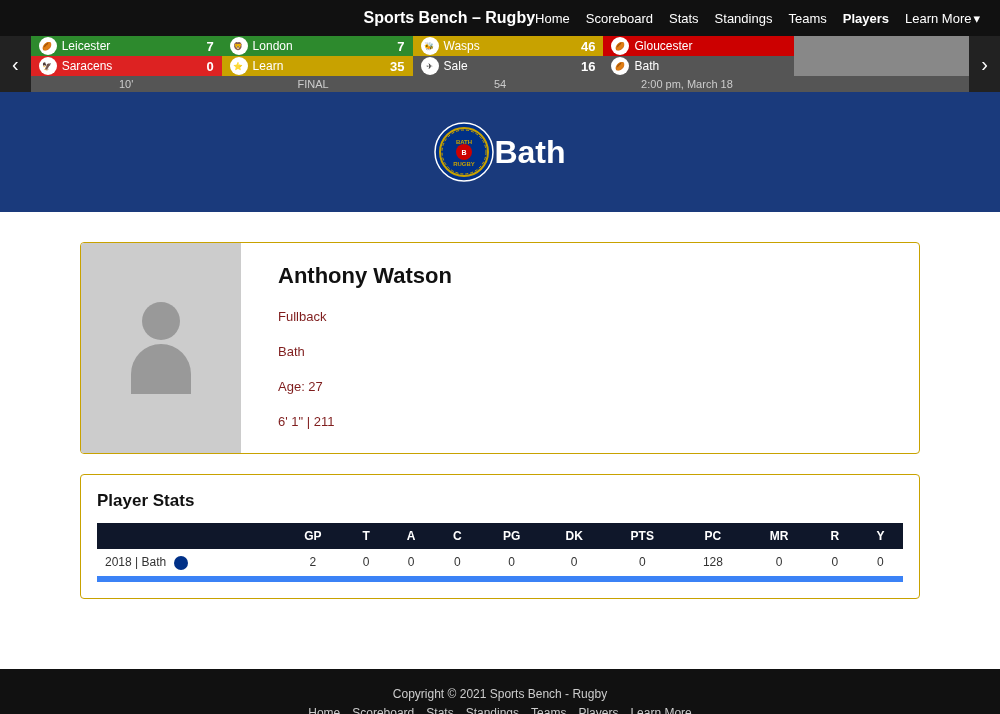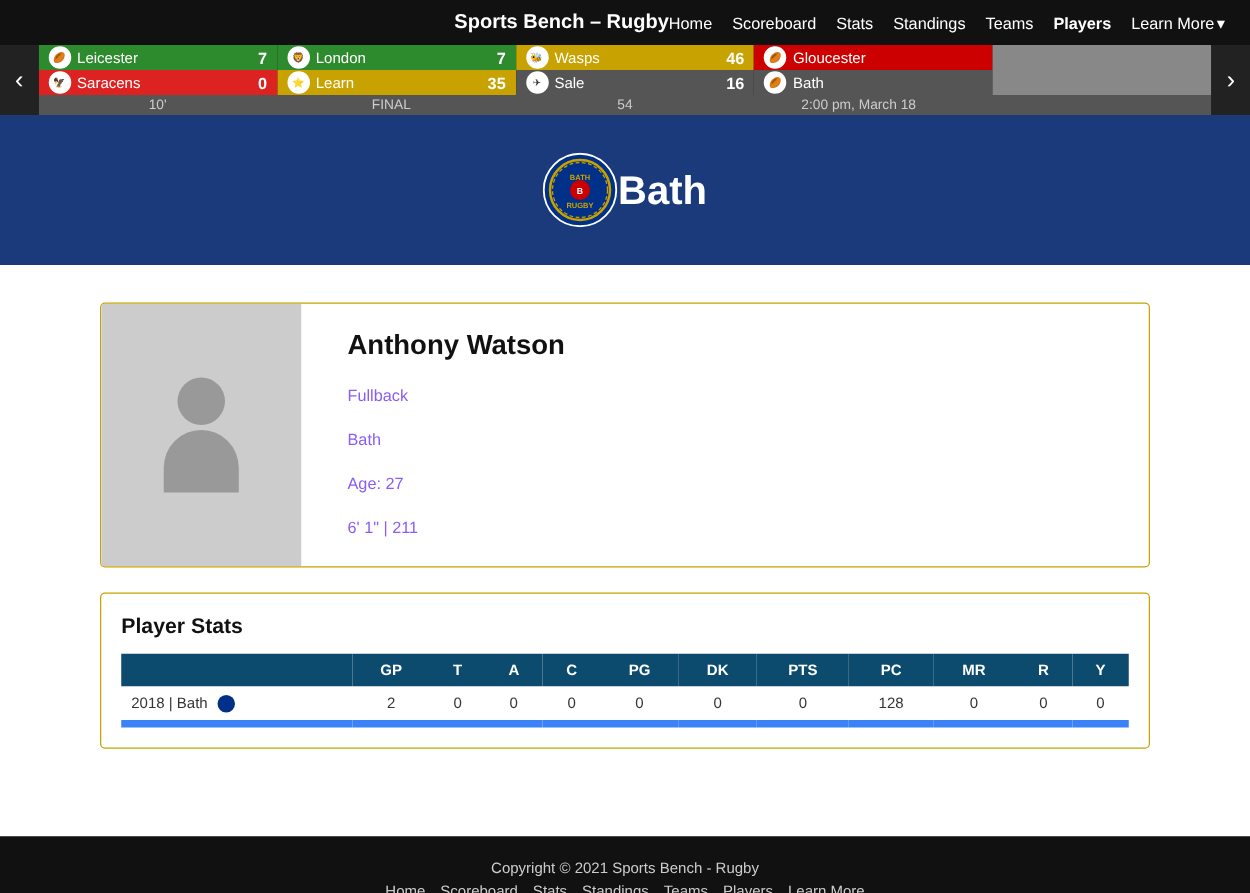--- a/index.html
+++ b/index.html
@@ -141,21 +141,21 @@
       flex: 1;
     }
     .player-info h2 {
       font-size: 22px;
       font-weight: bold;
       margin-bottom: 10px;
       color: #111;
     }
     .player-info p {
       font-size: 13px;
-      color: #8b5cf6;
+      color: #7f1d1d;
       margin-bottom: 4px;
       margin-top: 20px;
     }
 
     
     .stats-card {
       border: 1px solid #c8a200;
       border-radius: 4px;
       padding: 16px;
     }
@@ -164,21 +164,21 @@
       font-weight: bold;
       margin-bottom: 12px;
       color: #111;
     }
     .stats-table {
       width: 100%;
       border-collapse: collapse;
       font-size: 12px;
     }
     .stats-table thead tr {
-      background: #0c4a6e;
+      background: #0f172a;
       color: #fff;
       border-radius: 10px;
     }
     .stats-table thead th {
       padding: 6px 8px;
       text-align: center;
       font-weight: bold;
     }
     .stats-table thead th:first-child {
       text-align: left;

